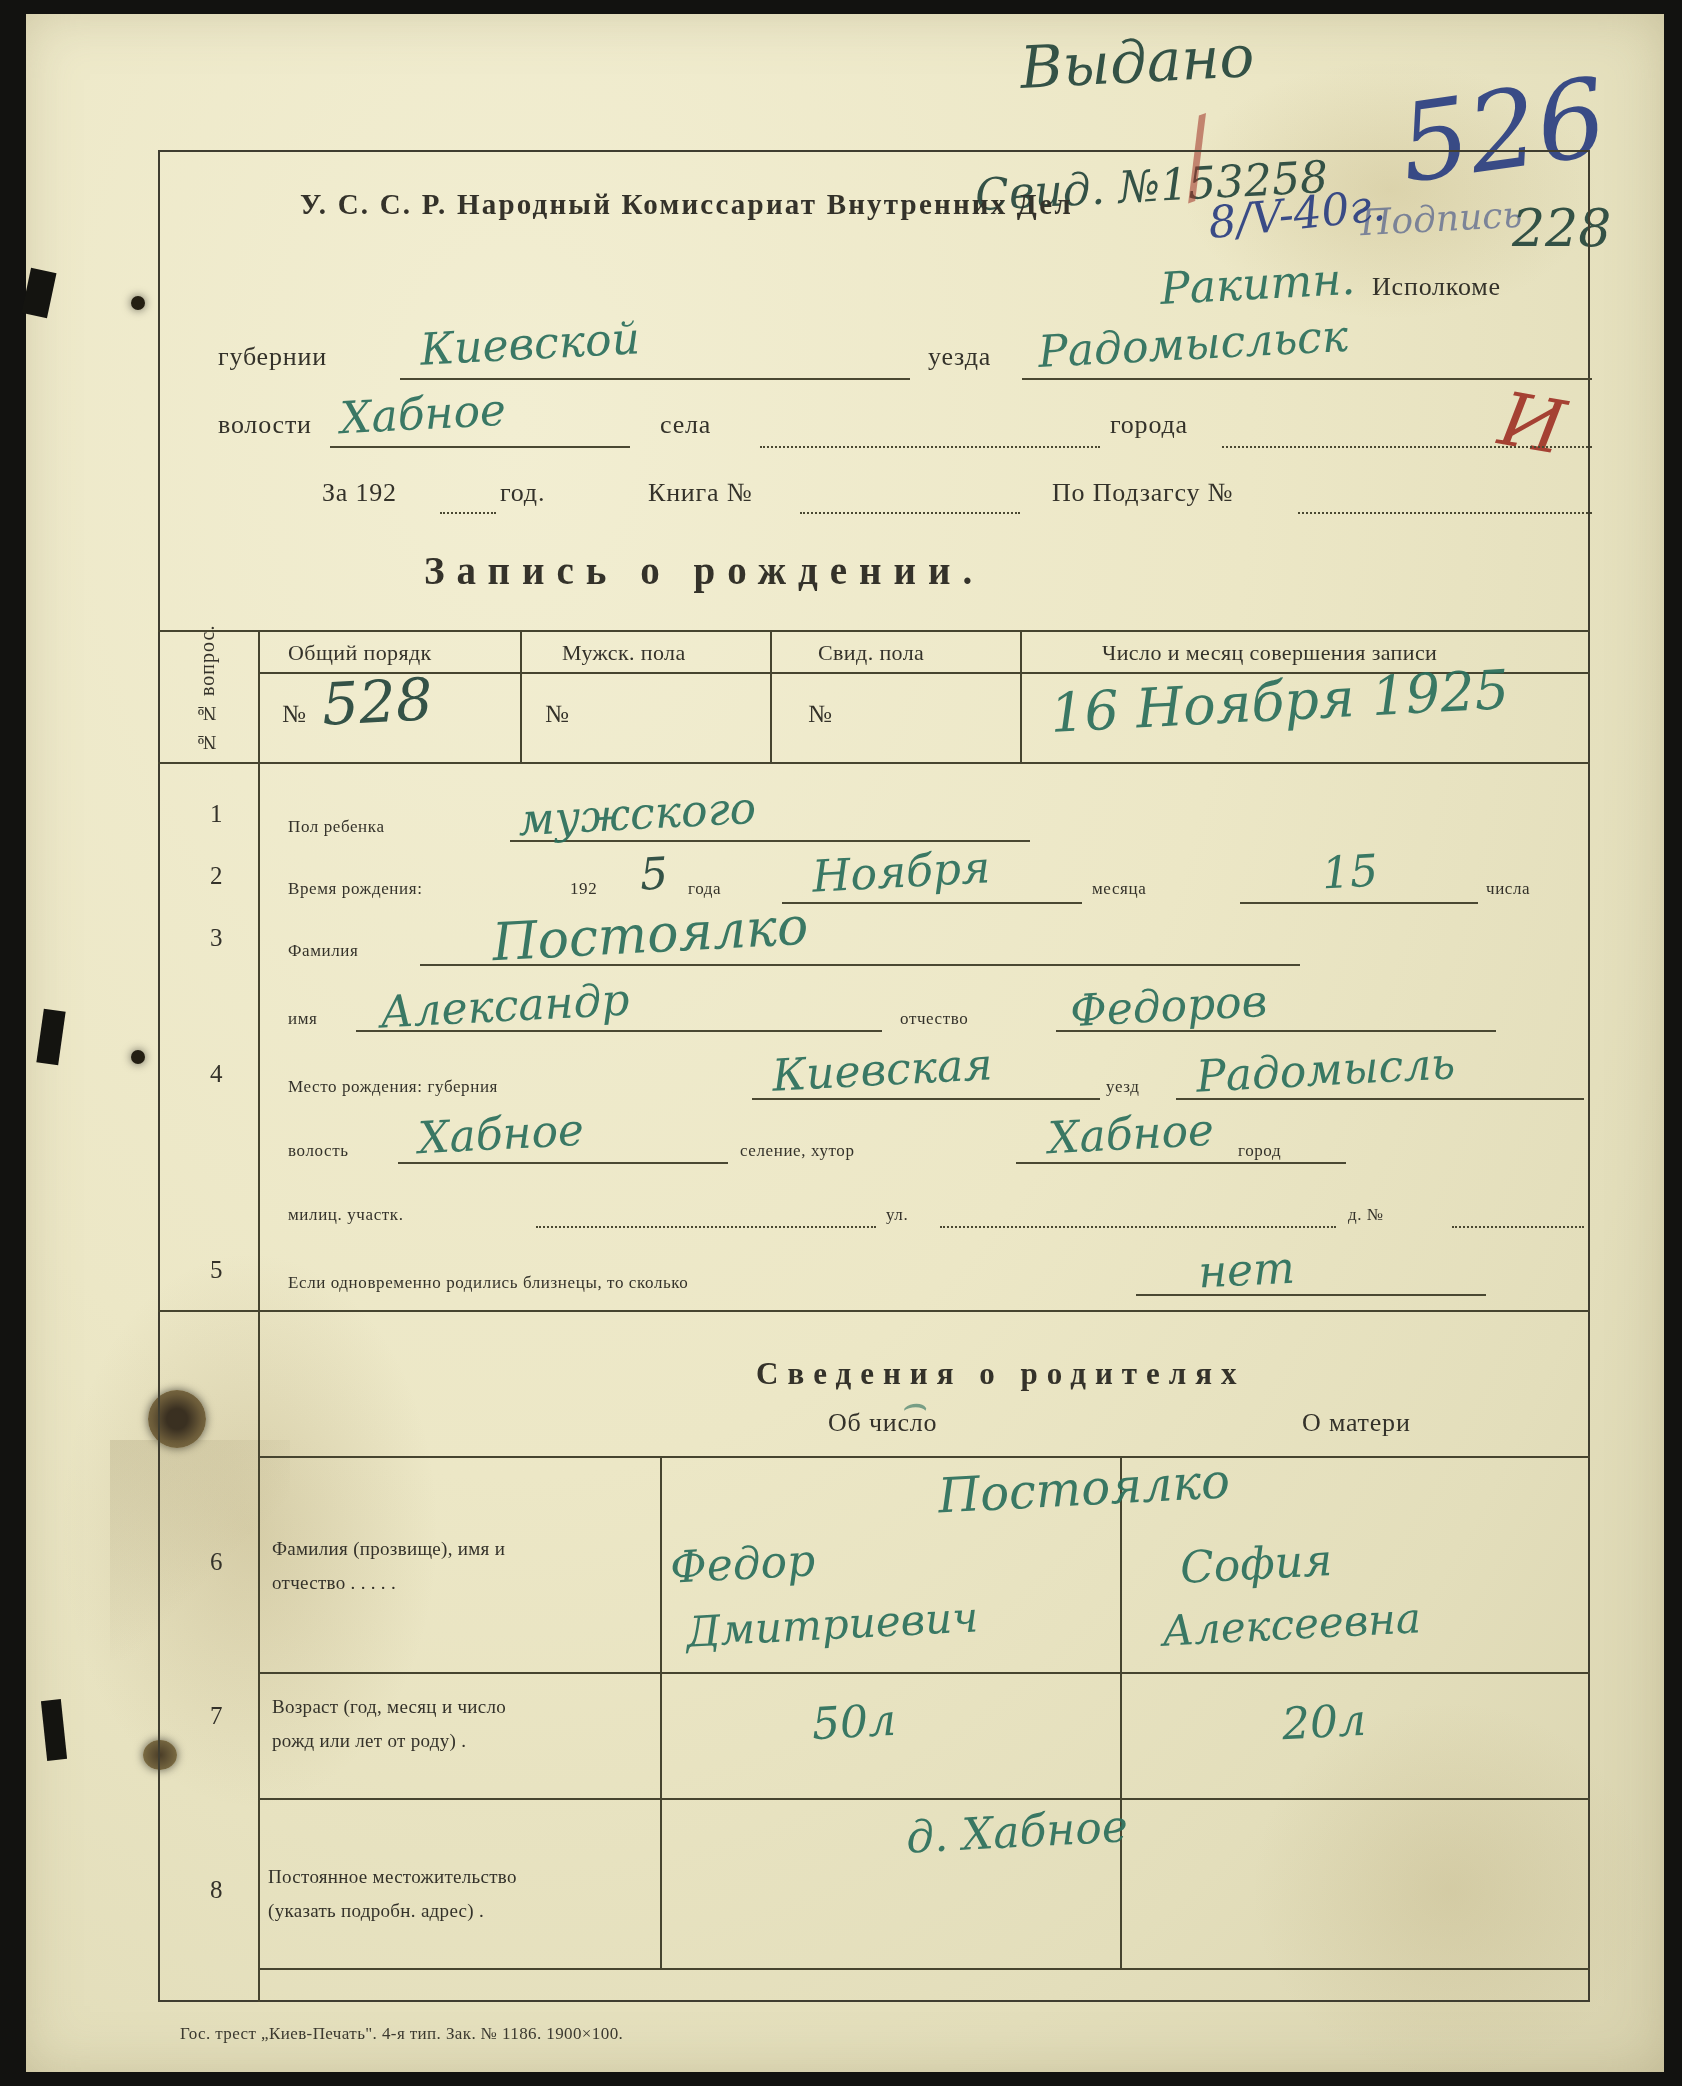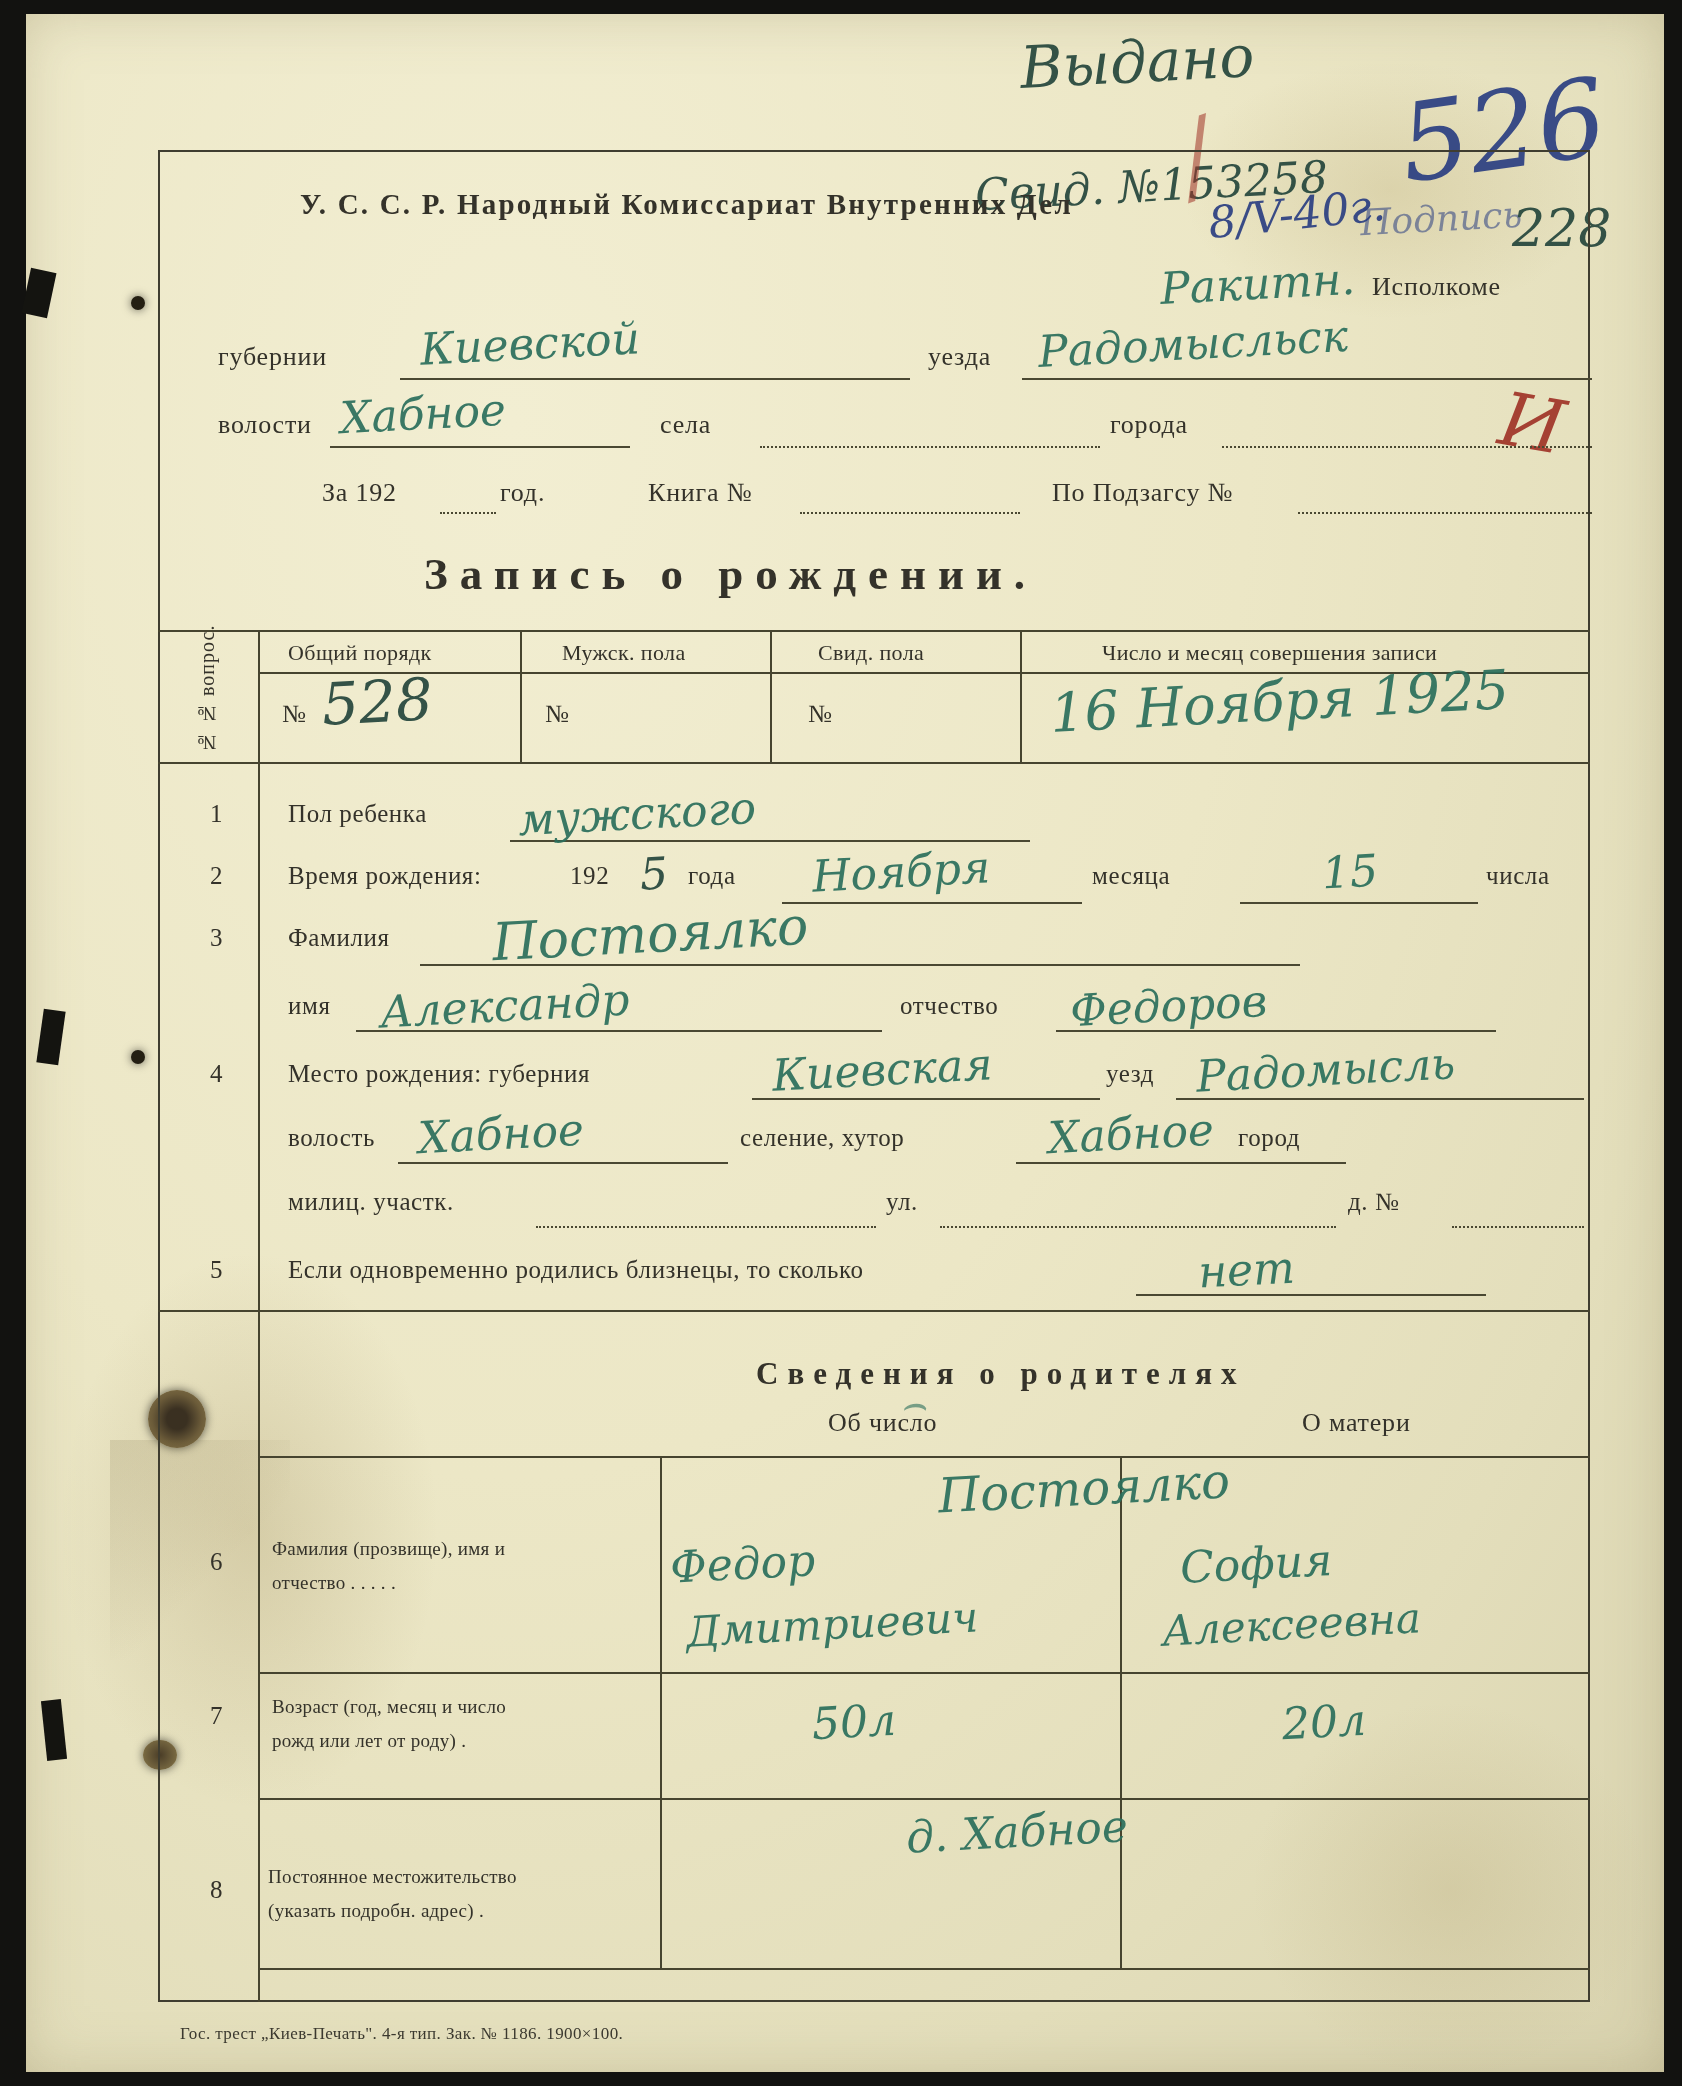--- a/index.html
+++ b/index.html
@@ -85,31 +85,32 @@
   .p-head {
     font-size: 29px;
     letter-spacing: 2.2px;
     font-weight: bold;
   }
   .p-sub {
     font-size: 26px;
     letter-spacing: 0.8px;
   }
   .p-title {
-    font-size: 45px;
+    font-size: 39px;
     letter-spacing: 12px;
     font-weight: bold;
   }
   .p-col {
     font-size: 22px;
     letter-spacing: 0.4px;
   }
   .p-row {
-    font-size: 25px;
+    font-size: 17px;
     letter-spacing: 0.6px;
+    margin-top: 17px;
   }
   .p-num {
     font-size: 25px;
   }
   .p-small {
     font-size: 19px;
     letter-spacing: 0.3px;
   }
   .p-foot {
     font-size: 17px;

